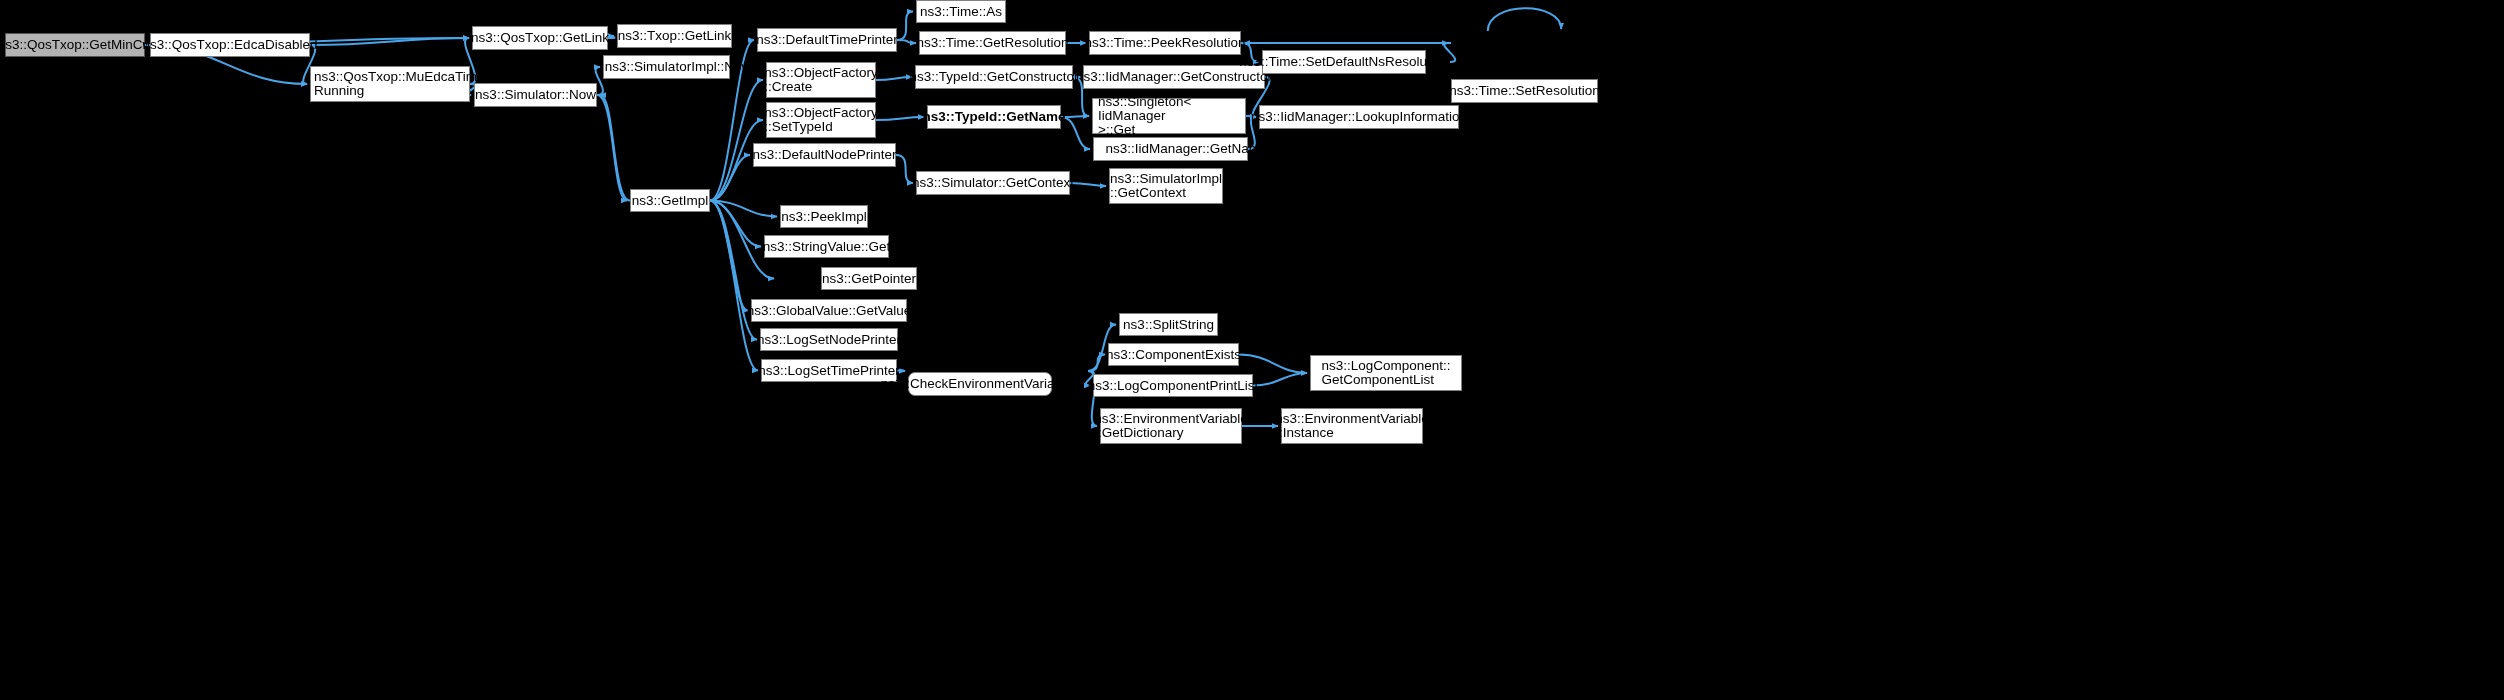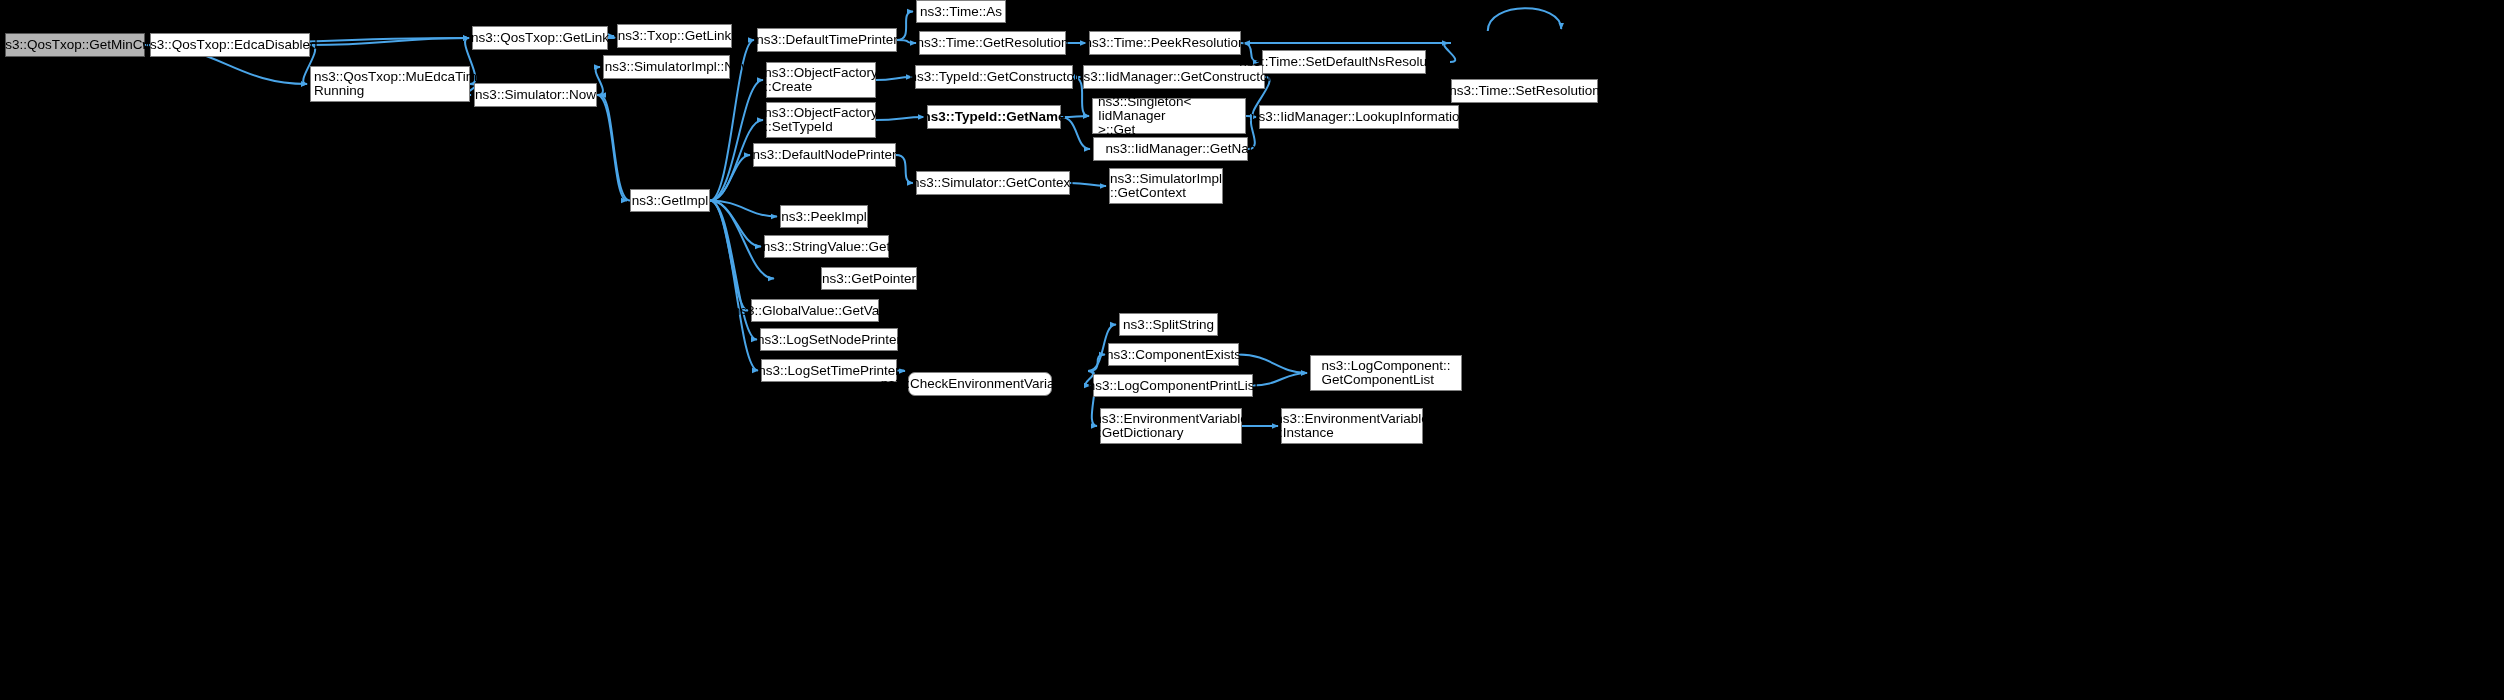--- a/index.html
+++ b/index.html
@@ -114,21 +114,21 @@
       <div class="node" style="left: 630px; top: 189px; width: 80px; height: 23px;">ns3::GetImpl</div>
       <div class="node" style="left: 757px; top: 28px; width: 140px; height: 24px;">ns3::DefaultTimePrinter</div>
       <div class="node" style="left: 766px; top: 62px; width: 110px; height: 36px;">ns3::ObjectFactory
 ::Create</div>
       <div class="node" style="left: 766px; top: 102px; width: 110px; height: 36px;">ns3::ObjectFactory
 ::SetTypeId</div>
       <div class="node" style="left: 753px; top: 143px; width: 143px; height: 24px;">ns3::DefaultNodePrinter</div>
       <div class="node" style="left: 780px; top: 205px; width: 88px; height: 23px;">ns3::PeekImpl</div>
       <div class="node" style="left: 764px; top: 235px; width: 125px; height: 23px;">ns3::StringValue::Get</div>
       <div class="node" style="left: 805px; top: 267px; width: 96px; height: 23px; margin-left: 16px;">ns3::GetPointer</div>
-      <div class="node" style="left: 751px; top: 299px; width: 128px; height: 23px;">ns3::GlobalValue::GetValue</div>
+      <div class="node" style="left: 751px; top: 299px; width: 156px; height: 23px;">ns3::GlobalValue::GetValue</div>
       <div class="node" style="left: 760px; top: 328px; width: 138px; height: 23px;">ns3::LogSetNodePrinter</div>
       <div class="node" style="left: 761px; top: 359px; width: 136px; height: 23px;">ns3::LogSetTimePrinter</div>
       <div class="node" style="left: 916px; top: 0px; width: 90px; height: 23px;">ns3::Time::As</div>
       <div class="node" style="left: 919px; top: 31px; width: 147px; height: 24px;">ns3::Time::GetResolution</div>
       <div class="node" style="left: 915px; top: 65px; width: 158px; height: 24px;">ns3::TypeId::GetConstructor</div>
       <div class="node" style="left: 927px; top: 105px; width: 134px; height: 24px; font-weight: bold;">ns3::TypeId::GetName</div>
       <div class="node" style="left: 916px; top: 171px; width: 154px; height: 24px;">ns3::Simulator::GetContext</div>
       <div class="node" style="left: 908px; top: 372px; width: 144px; height: 24px; border-radius: 7px;">ns3::CheckEnvironmentVariables</div>
       <div class="node" style="left: 1089px; top: 31px; width: 152px; height: 24px;">ns3::Time::PeekResolution</div>
       <div class="node" style="left: 1083px; top: 65px; width: 182px; height: 24px;">ns3::IidManager::GetConstructor</div>

